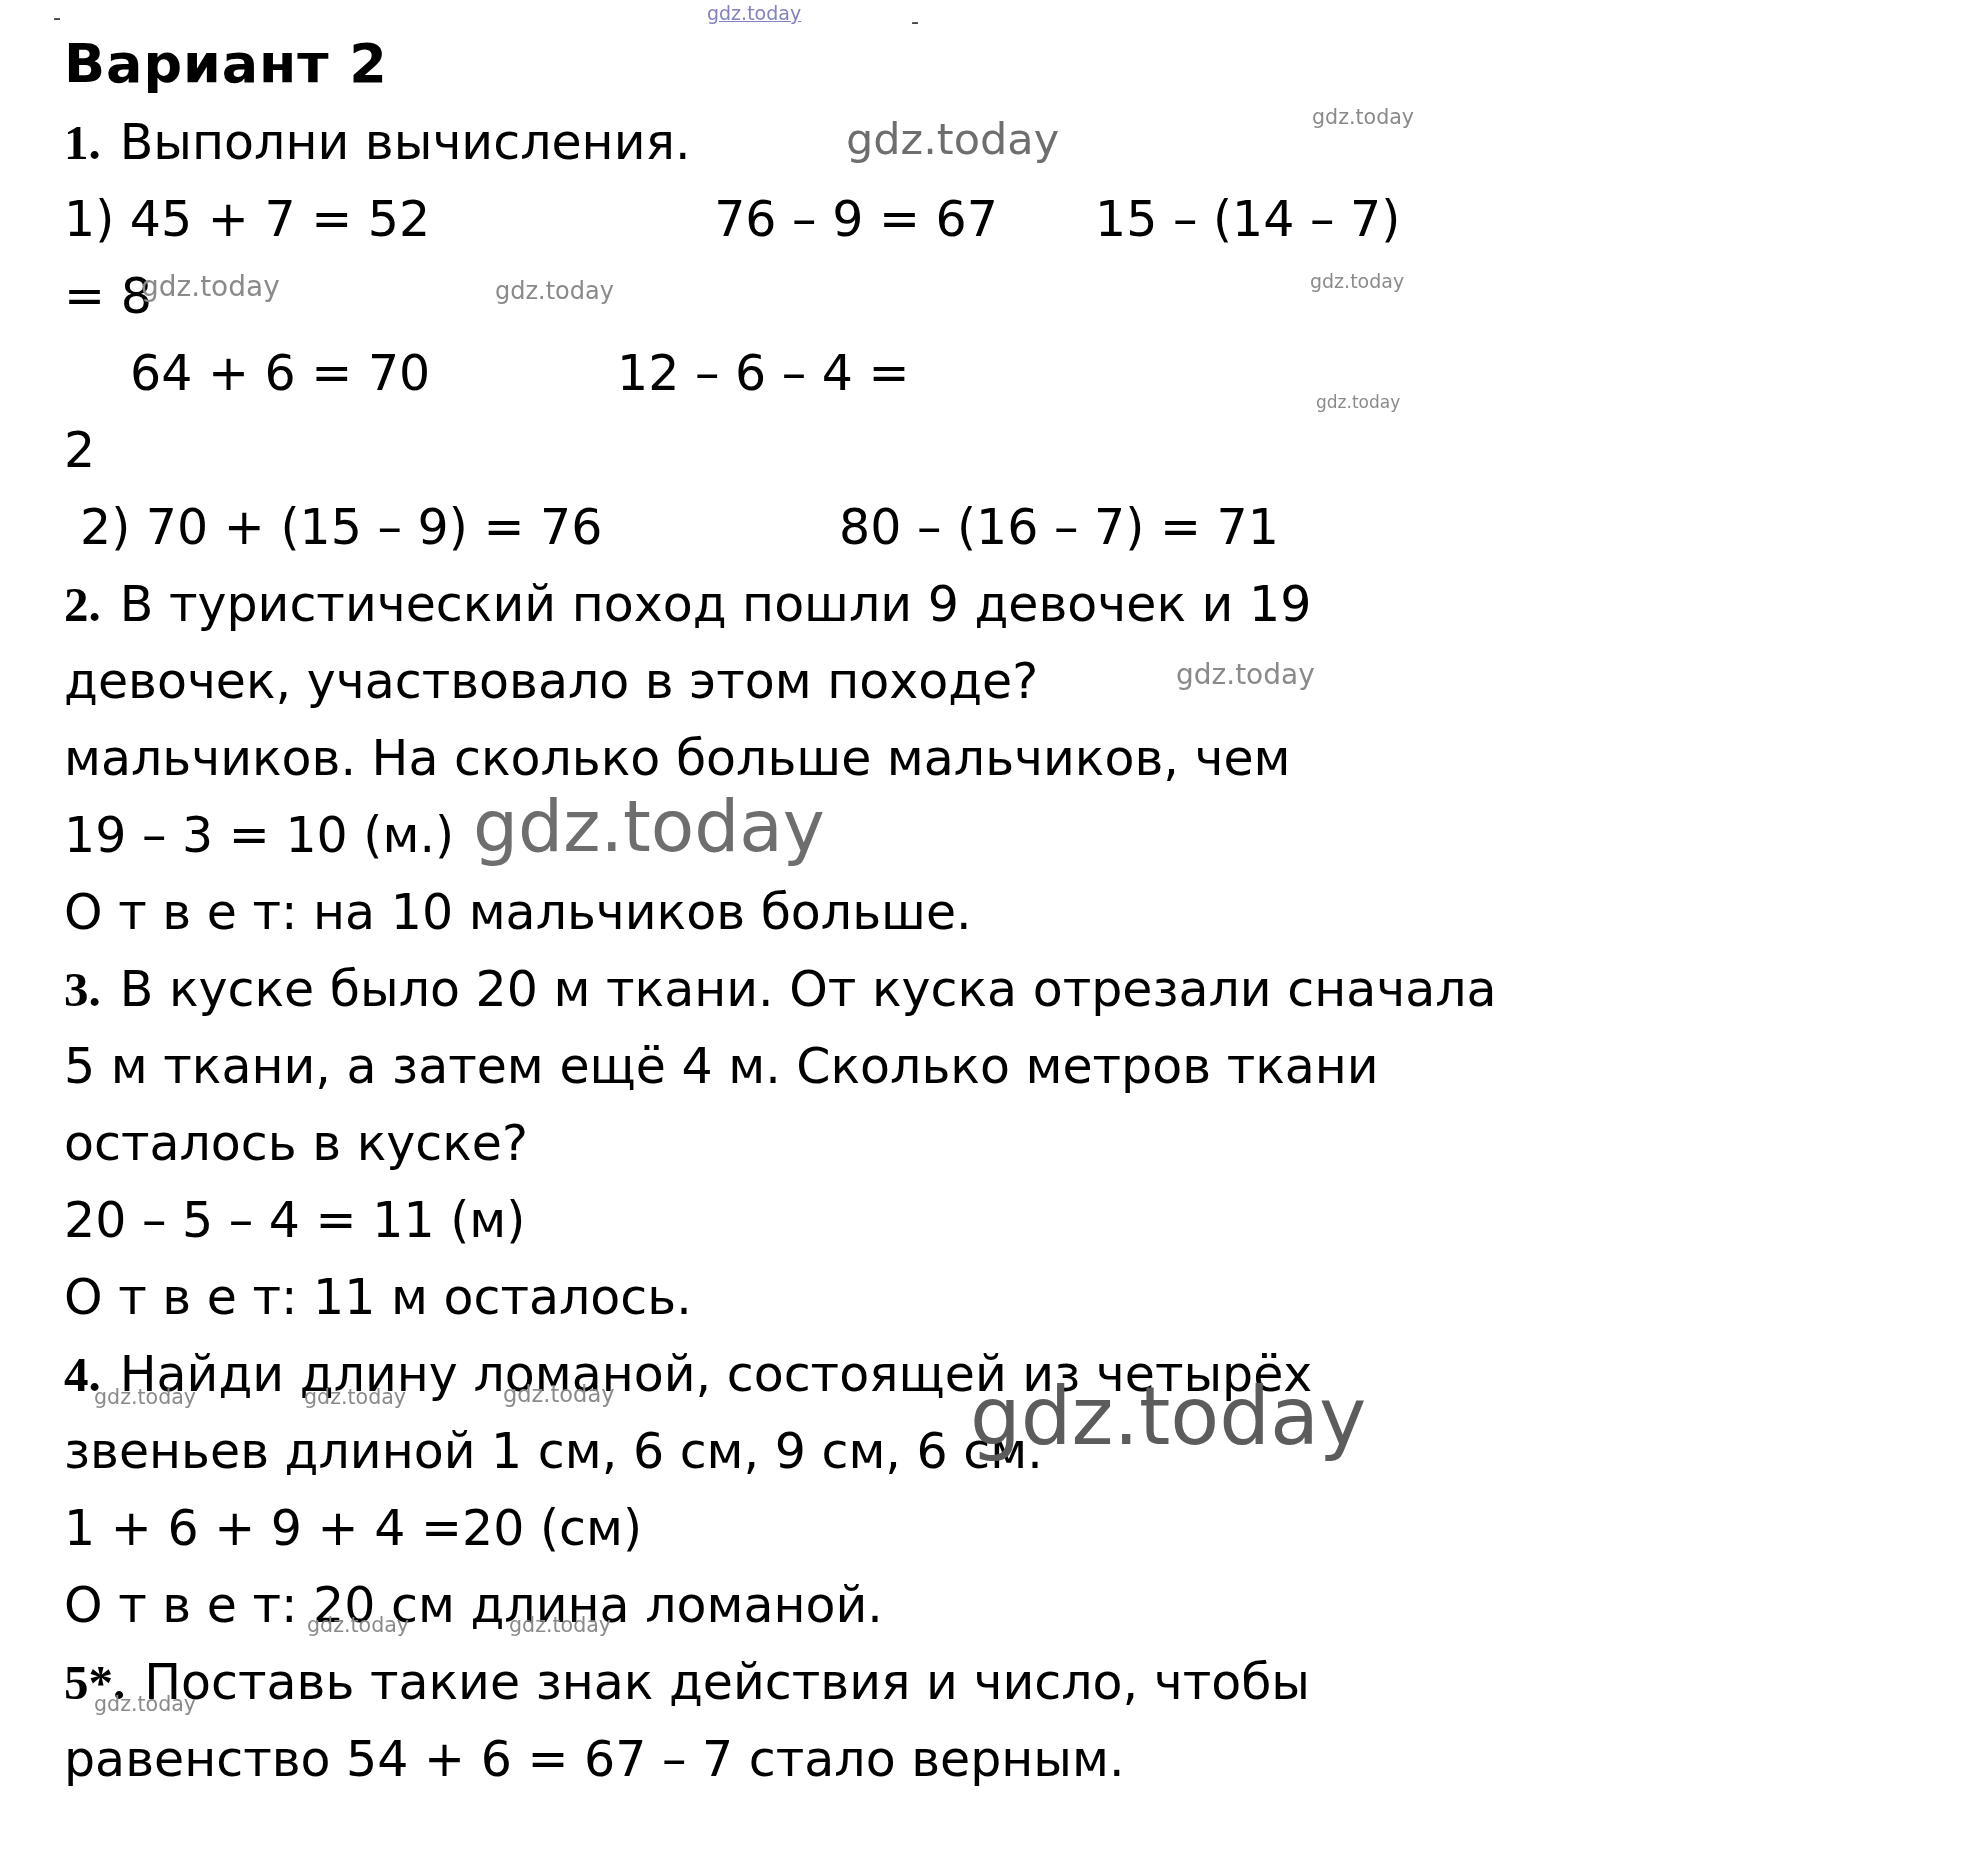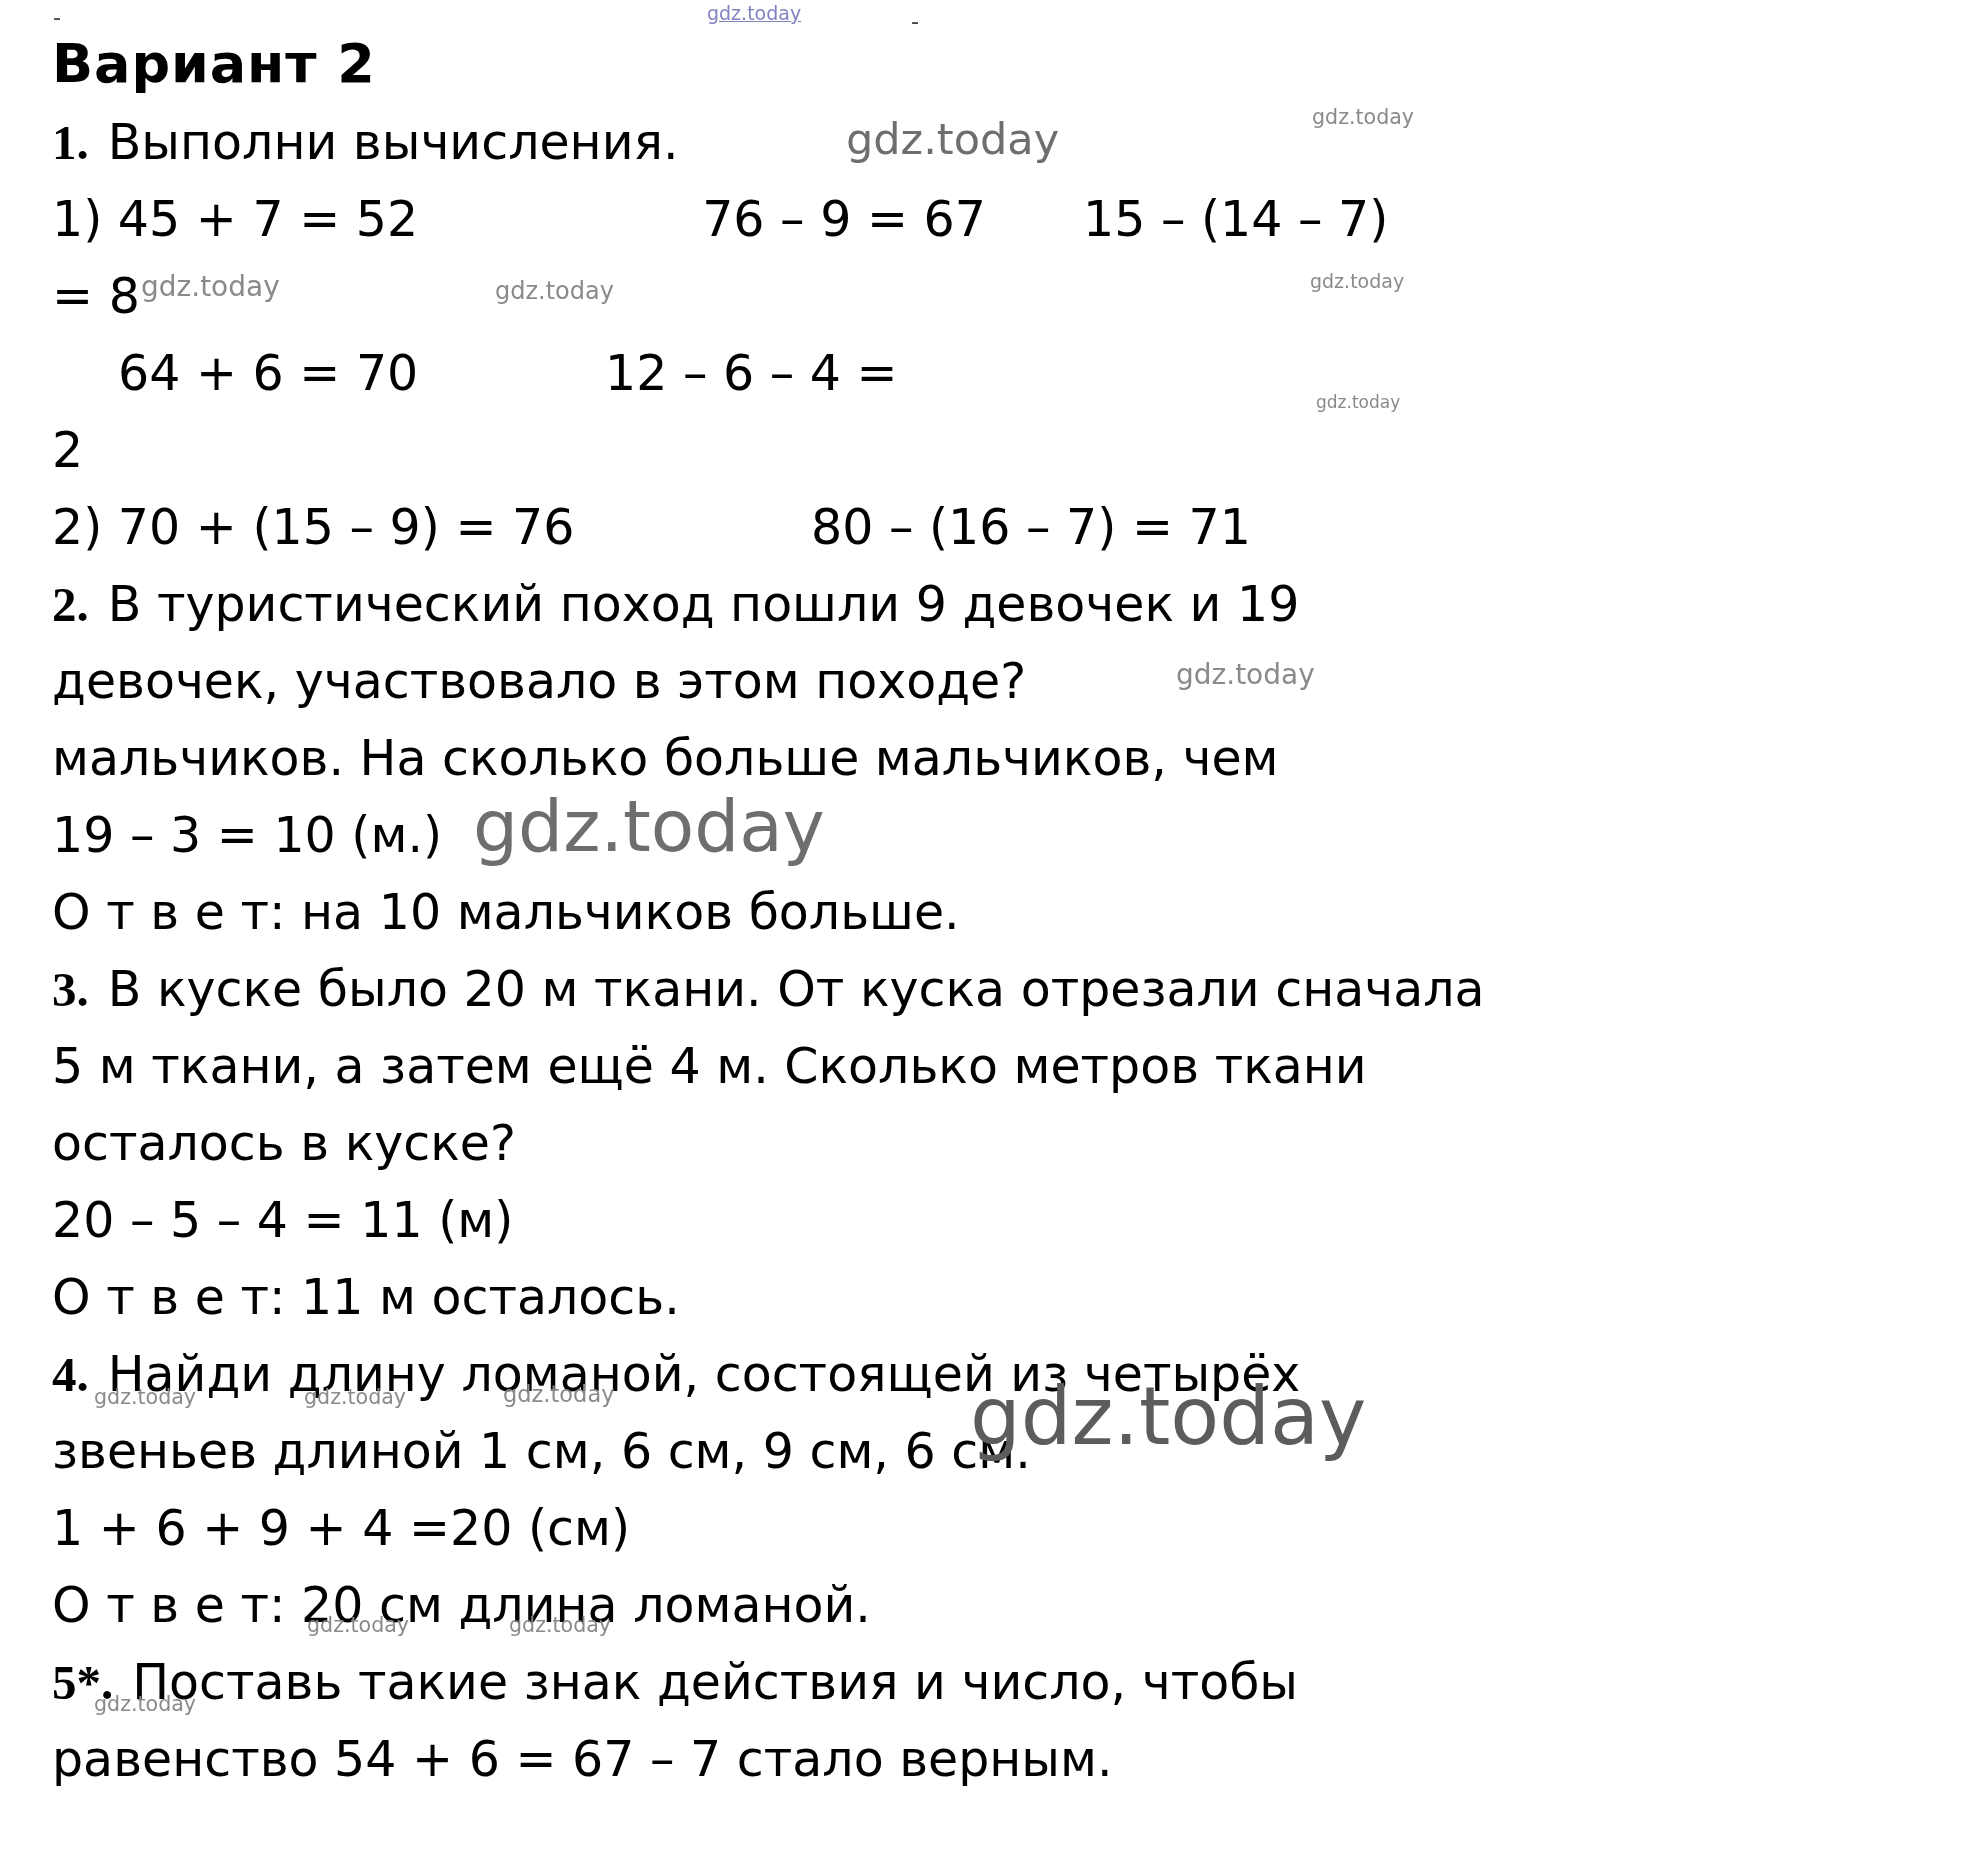--- a/index.html
+++ b/index.html
@@ -9,21 +9,21 @@
     background: #ffffff;
     color: #000000;
     font-family: "DejaVu Sans", "Liberation Sans", sans-serif;
     font-size: 49px;
     position: relative;
     overflow: hidden;
   }
   .page {
     position: absolute;
     top: 22.5px;
-    left: 52px;
+    left: 64px;
     right: 37px;
   }
   .title {
     font-size: 54px;
     font-weight: 700;
     margin: 0;
     line-height: 81px;
     letter-spacing: 0.9px;
   }
   .line {
@@ -31,21 +31,21 @@
     min-height: 77px;
     white-space: nowrap;
   }
   .num {
     font-family: "Liberation Serif", "DejaVu Serif", serif;
     font-weight: 700;
     margin-right: 19px;
   }
   .calc { display: flex; }
   .c1 { width: 553px; }
-  .c1.w2 { width: 759px; }
+  .c1.w2 { width: 759px; margin-left: 16px; }
   .c2 { width: 478px; text-align: center; }
   .ind { padding-left: 66px; box-sizing: border-box; }
   .wm {
     position: absolute;
     color: #8a8a8a;
     white-space: nowrap;
     font-family: "DejaVu Sans", sans-serif;
   }
   .wm.link { color: #8282c2; text-decoration: underline; }
   .wm.big { color: #6e6e6e; }

